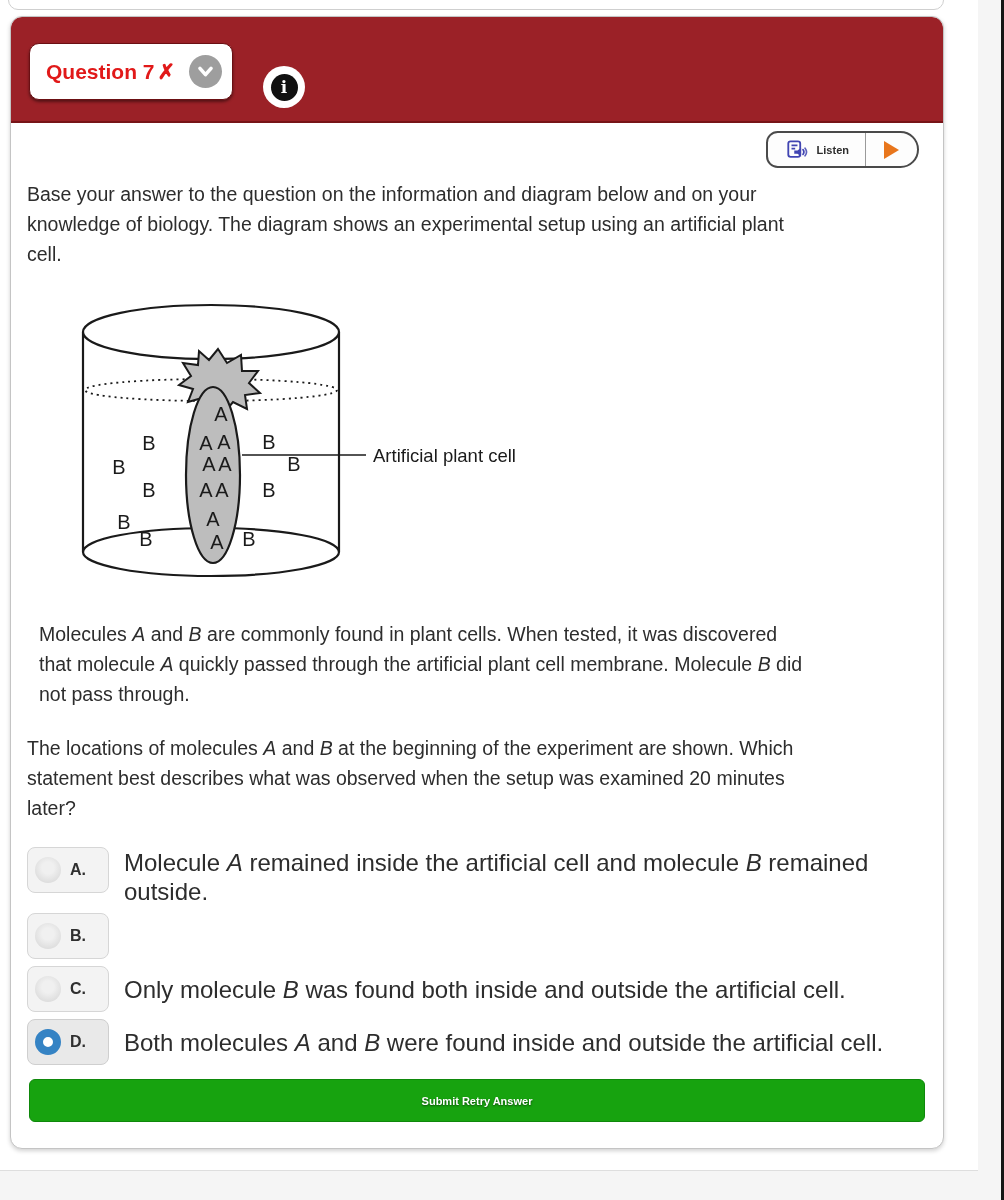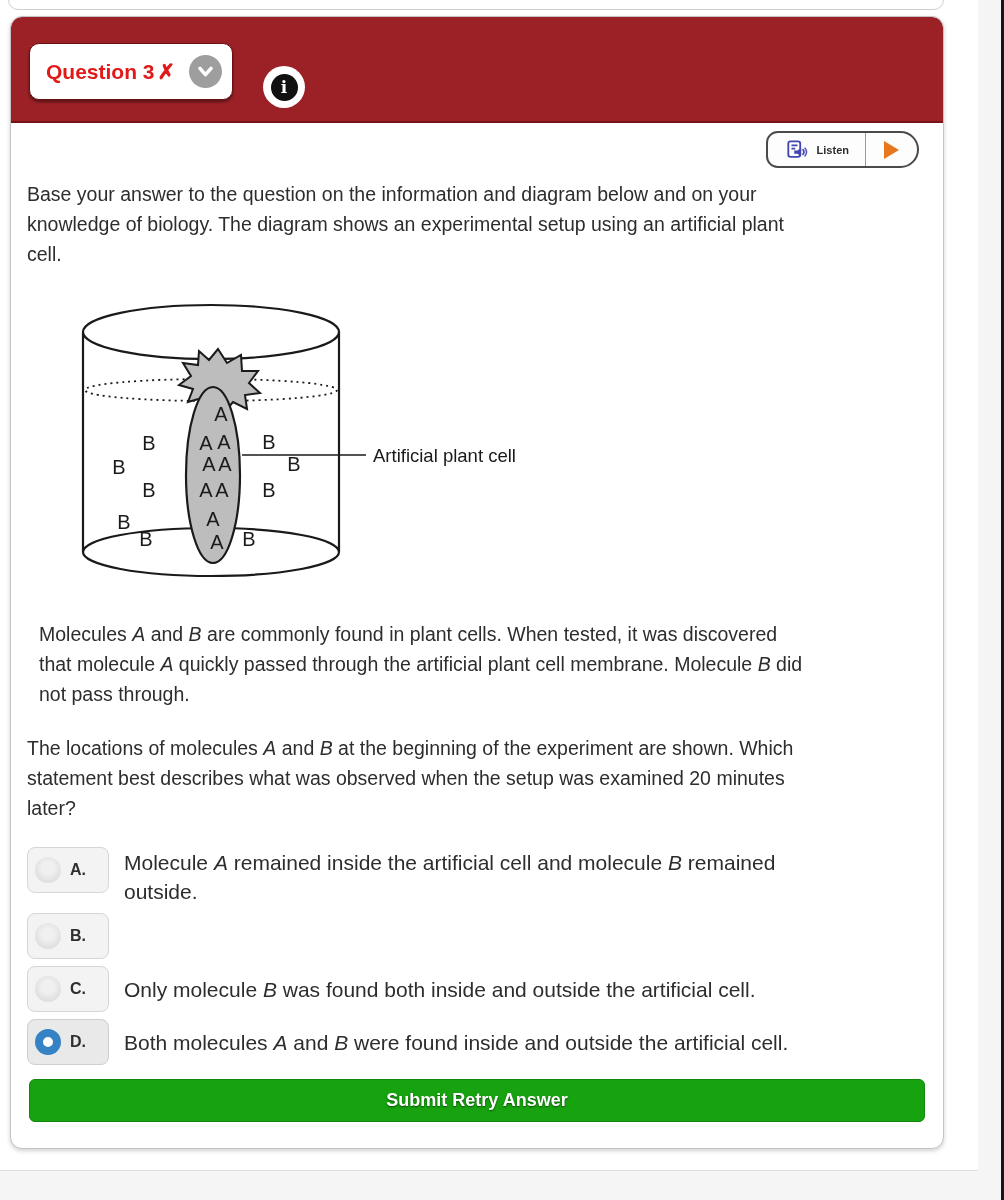--- a/index.html
+++ b/index.html
@@ -69,44 +69,44 @@
   
   .options { margin-top:24px; }
   .opt-row { display:flex; align-items:flex-start; gap:15px; margin-bottom:7px; }
   .opt-box { flex:0 0 82px; height:46px; background:#f3f3f3; border:1px solid #d6d6d6;
              border-radius:8px; display:flex; align-items:center; padding-left:7px; gap:9px; cursor:pointer; }
   .opt-box.selected { background:#e9e9e9; border-color:#cfcfcf; }
   .radio { width:26px; height:26px; border-radius:50%;
            background:radial-gradient(circle at 50% 42%, #f0f0f0 30%, #d5d5d5 95%); }
   .radio.checked { background:#fff; border:8px solid #3583c4; }
   .opt-letter { font-size:16px; font-weight:bold; color:#2f2f2f; }
-  .opt-text { font-size:21px; line-height:29px; color:#2d2d2d; padding-top:9px; }
+  .opt-text { font-size:24px; line-height:29px; color:#2d2d2d; padding-top:9px; }
   .opt-text.two-line { padding-top:1px; }
   .opt-text i { font-style:italic; }
 
   
   .submit-btn { display:block; width:896px; height:43px; margin:14px auto 0 auto;
                 background:#17a30f; border:1px solid #0f880b; border-radius:6px;
-                color:#fff; font-family:"Liberation Sans", sans-serif; font-size:18px; font-weight:bold;
+                color:#fff; font-family:"Liberation Sans", sans-serif; font-size:11px; font-weight:bold;
                 text-shadow:0 1px 2px rgba(0,0,0,.55); cursor:pointer; }
 
   svg text { font-family:"Liberation Sans", sans-serif; }
 </style>
 </head>
 <body>
 
 <div class="viewport">
 
   <div class="prev-card"></div>
 
   <div class="card">
 
     <div class="card-header">
       <div class="q-btn">
-        <span class="q-label">Question 3</span>
+        <span class="q-label">Question 7</span>
         <span class="q-mark">✗</span>
         <span class="chev-circle">
           <svg width="19" height="19" viewBox="0 0 24 24">
               <polyline points="5,8 12,16 19,8" fill="none" stroke="#fff" stroke-width="4.5" stroke-linecap="round" stroke-linejoin="round"></polyline>
             </svg>
         </span>
       </div>
       <div class="info-btn">
         <div class="info-inner">
           <span>i</span>

